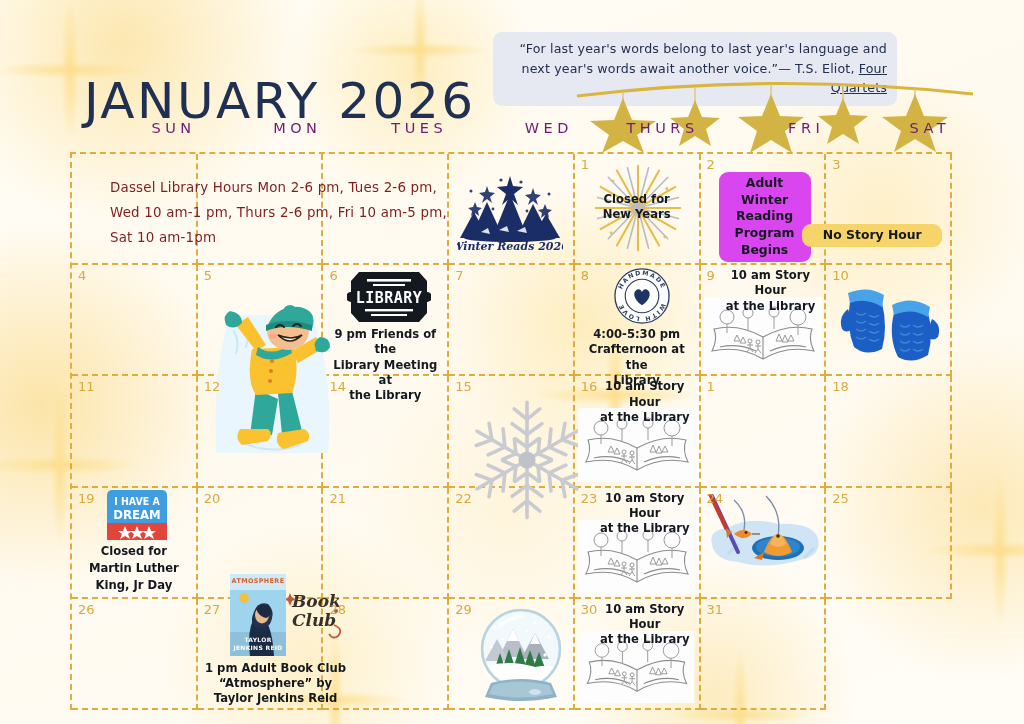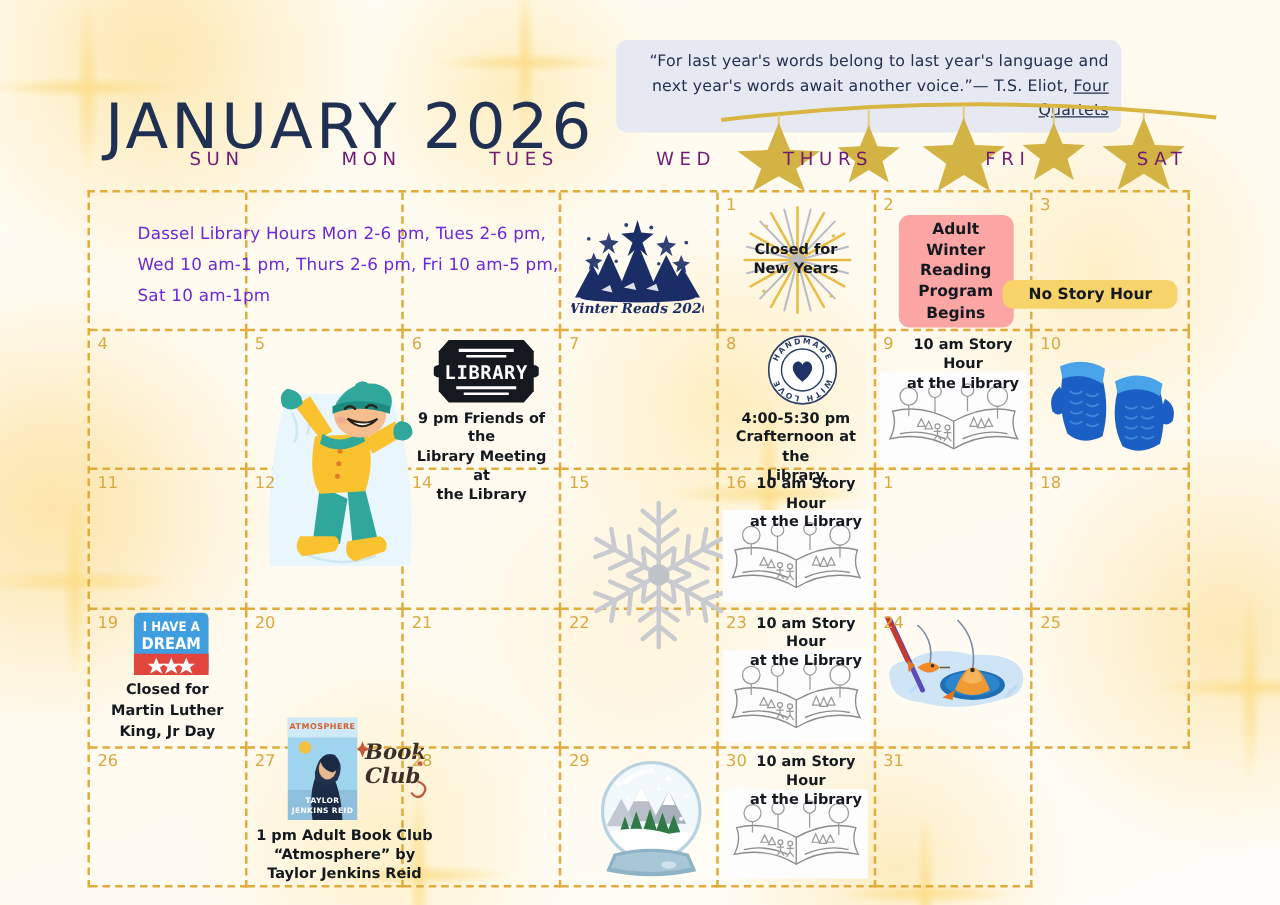--- a/index.html
+++ b/index.html
@@ -53,26 +53,26 @@
   }
   .cell{position:relative;border-right:2px dashed #e0ac3b;border-bottom:2px dashed #e0ac3b;
     overflow:visible;}
   .daynum{position:absolute;left:6px;top:3px;font-size:13px;color:#d9a93f;
     font-weight:400;z-index:3;}
   .cell-text{position:absolute;left:2px;right:2px;text-align:center;
     font-size:11.6px;line-height:1.32;font-weight:bold;color:#14181f;z-index:3;}
   .art{position:absolute;z-index:2;}
   
   #hours-note{position:absolute;left:38px;top:22px;width:360px;z-index:6;
-    font-size:13.4px;line-height:1.85;color:#6d28d9;letter-spacing:.2px;}
+    font-size:13.4px;line-height:1.85;color:#7f1d1d;letter-spacing:.2px;}
   
   .badge{position:absolute;border-radius:9px;padding:3px 7px;
     font-size:12.4px;font-weight:bold;line-height:1.35;text-align:center;
     color:#14181f;z-index:4;box-sizing:border-box;}
-  .badge-blue{background:#fca5a5;}
+  .badge-blue{background:#d946ef;}
   .badge-gold{background:#f6d46a;}
 </style>
 </head>
 <body>
 
 <div id="glow-layer"></div>
 
 <div class="sparkle" style="left:-40px;top:-30px;width:220px;height:200px;"></div>
 <div class="sparkle" style="left:320px;top:-45px;width:200px;height:190px;"></div>
 <div class="sparkle" style="left:-55px;top:350px;width:230px;height:230px;"></div>

